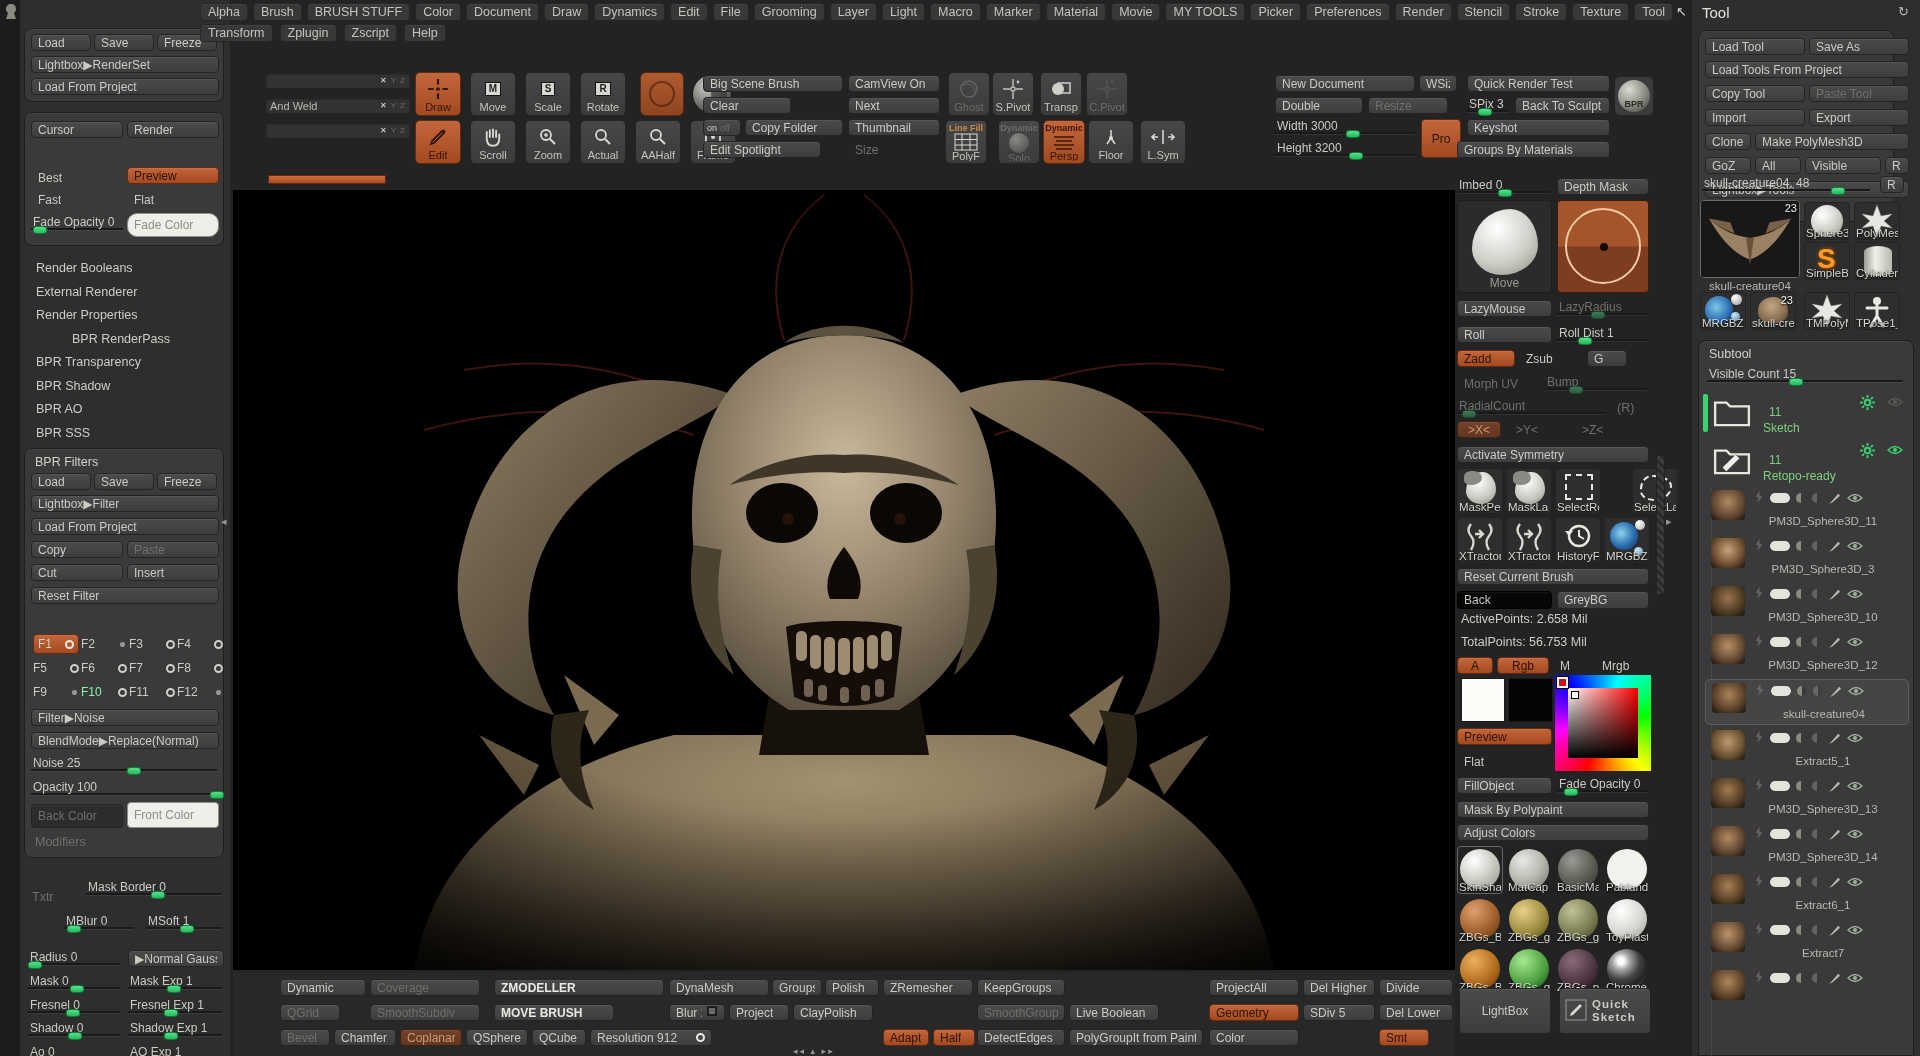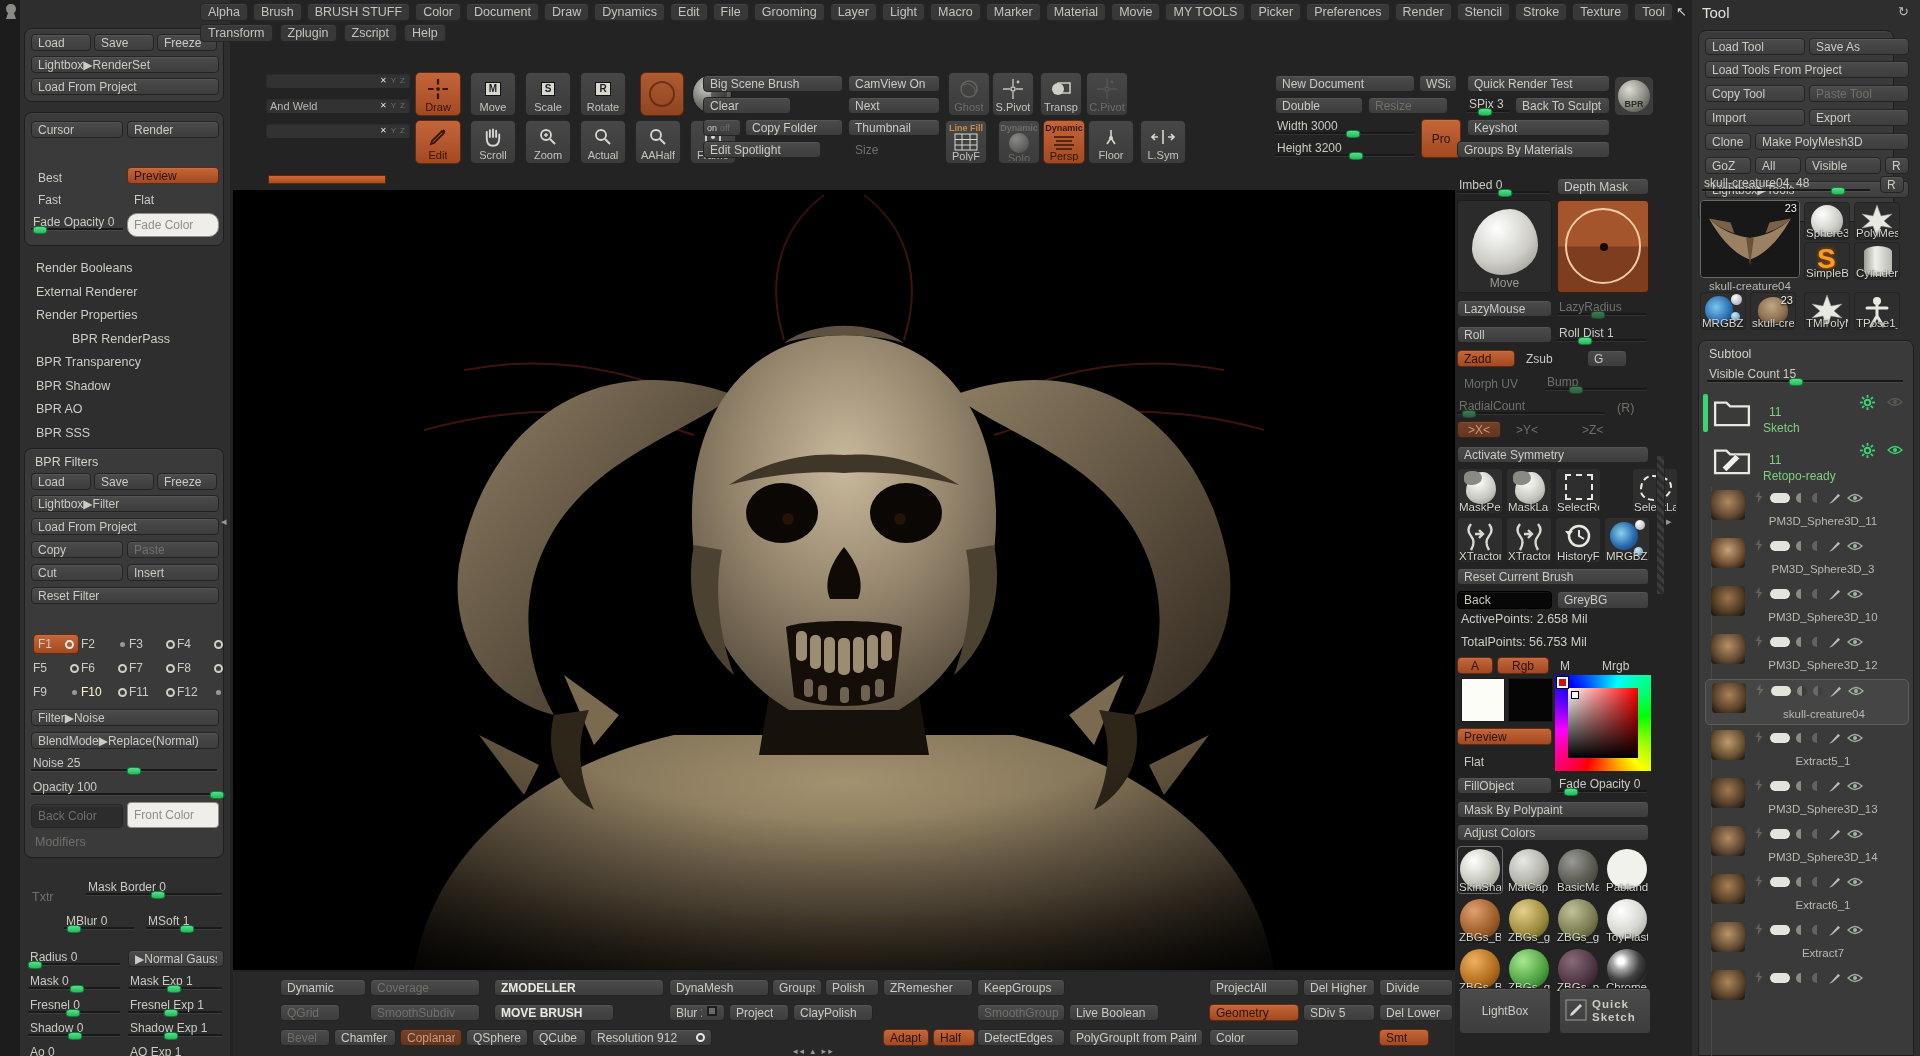--- a/index.html
+++ b/index.html
@@ -205,21 +205,21 @@
       </div>
       <div class="hrow" style="position: absolute; left: 152px; top: 209px; width: 46px; height: 20px; gap: 4px;">
         <span class="plink" style="font-size: 12px; color: rgb(203, 203, 195);">F8</span>
         <span class="fring" style="margin-left: auto;"></span>
       </div>
       <div class="hrow" style="position: absolute; left: 8px; top: 233px; width: 46px; height: 20px; gap: 4px;">
         <span class="plink" style="font-size: 12px; color: rgb(203, 203, 195);">F9</span>
         <span class="fdot" style="margin-left: auto;"></span>
       </div>
       <div class="hrow" style="position: absolute; left: 56px; top: 233px; width: 46px; height: 20px; gap: 4px;">
-        <span class="plink" style="font-size: 12px; color: #fef9c3;">F10</span>
+        <span class="plink" style="font-size: 12px; color: #86efac;">F10</span>
         <span class="fring" style="margin-left: auto;"></span>
       </div>
       <div class="hrow" style="position: absolute; left: 104px; top: 233px; width: 46px; height: 20px; gap: 4px;">
         <span class="plink" style="font-size: 12px; color: rgb(203, 203, 195);">F11</span>
         <span class="fring" style="margin-left: auto;"></span>
       </div>
       <div class="hrow" style="position: absolute; left: 152px; top: 233px; width: 46px; height: 20px; gap: 4px;">
         <span class="plink" style="font-size: 12px; color: rgb(203, 203, 195);">F12</span>
         <span class="fdot" style="margin-left: auto;"></span>
       </div>

